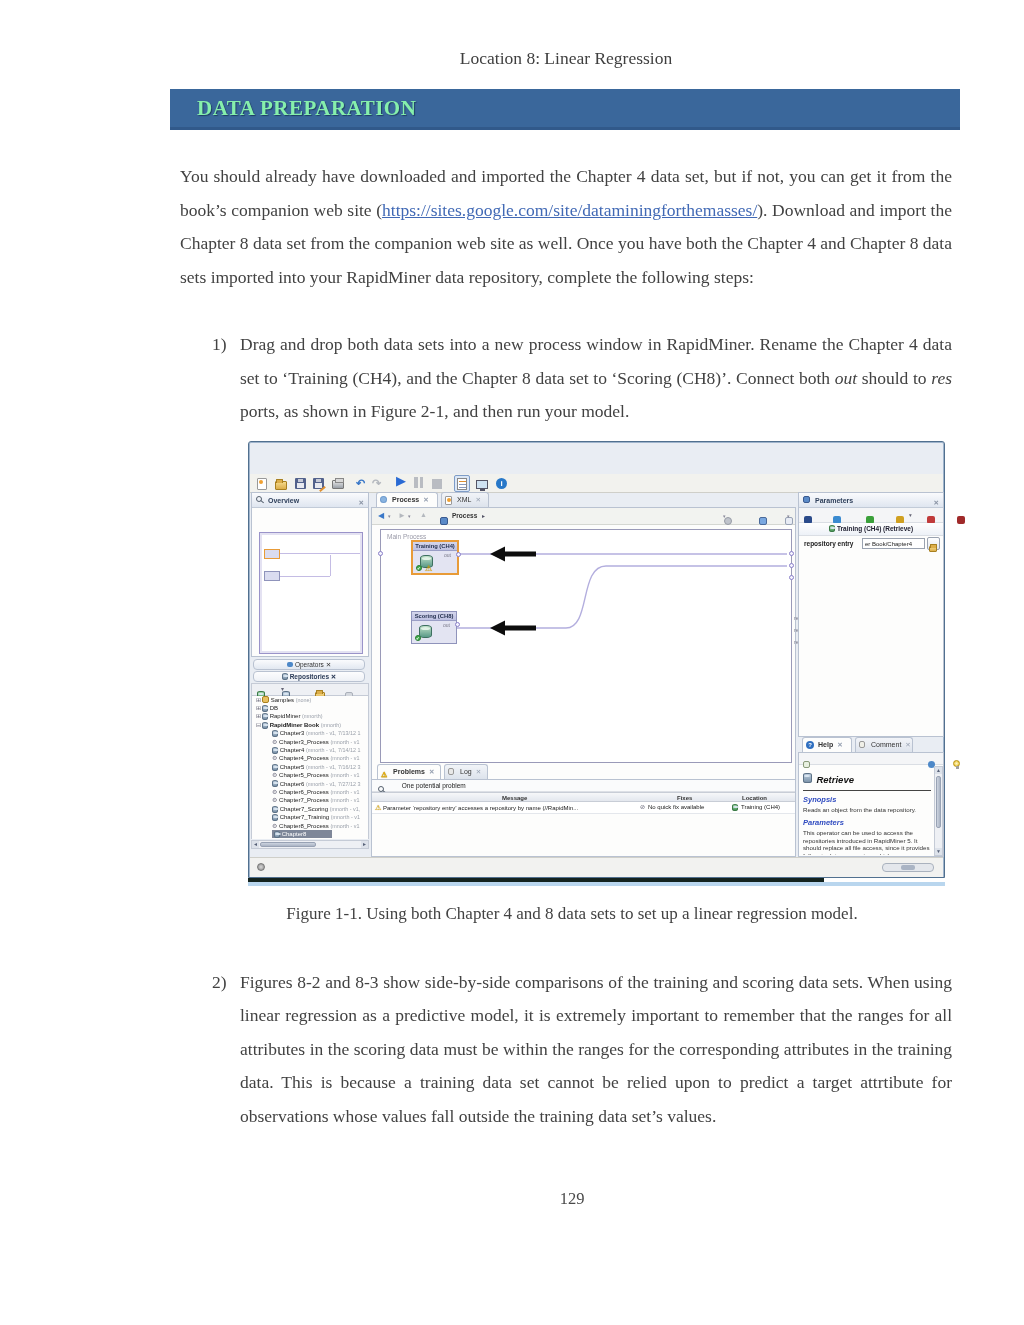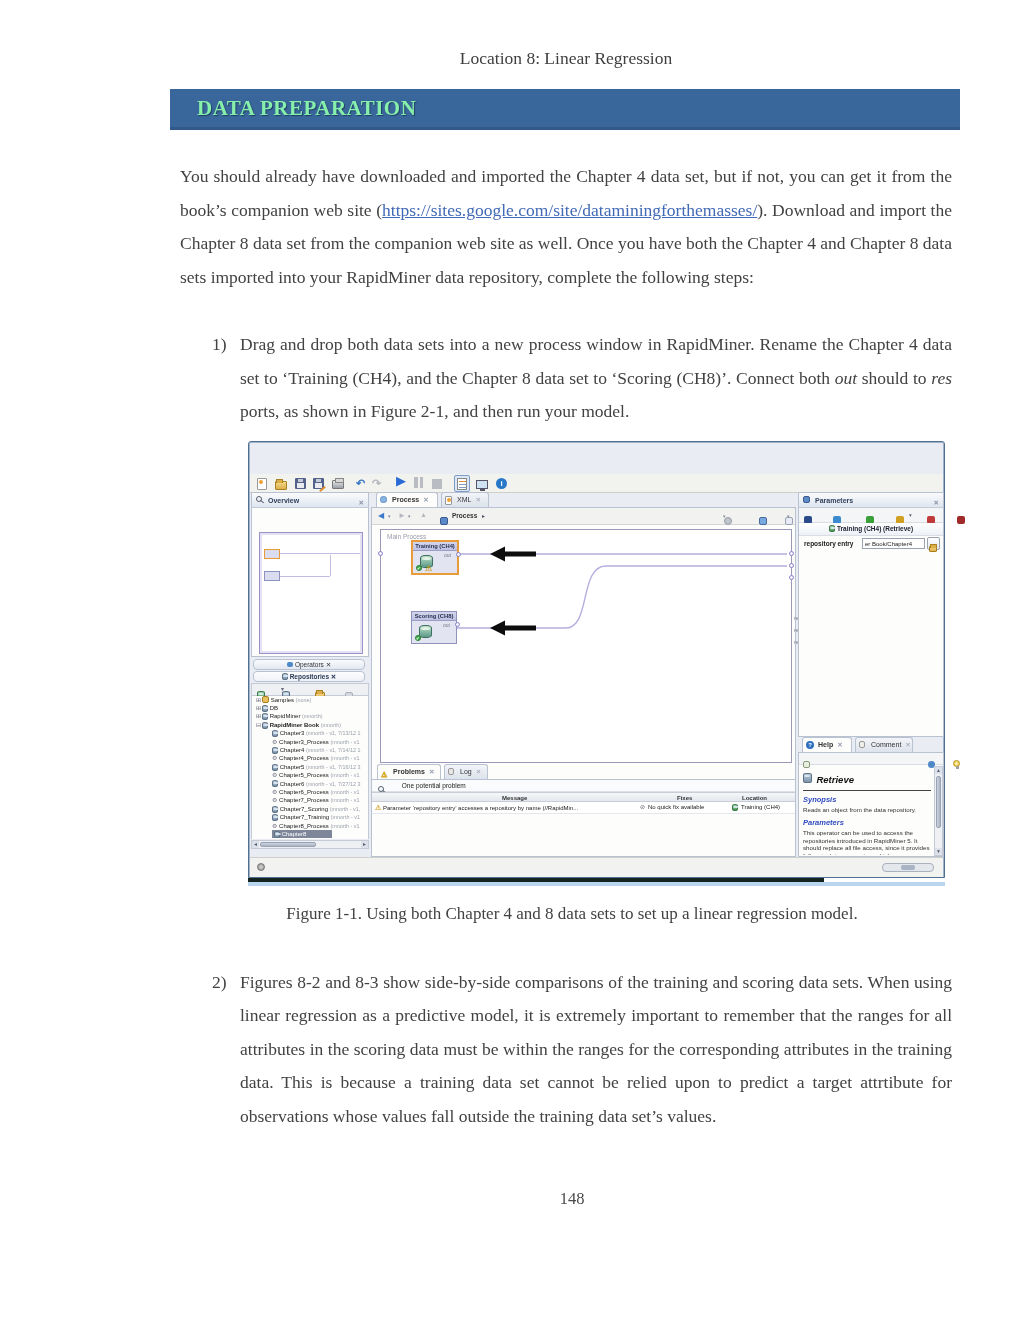--- a/index.html
+++ b/index.html
@@ -388,13 +388,13 @@
 <div class="strip-blue"></div>
 </div>
 
 <div class="fig-caption">Figure 1-1.  Using both Chapter 4 and 8 data sets to set up a linear regression model.</div>
 
 <div class="list-item" style="margin-top:42px;">
   <span class="num">2)</span>
   <div class="body">Figures 8-2 and 8-3 show side-by-side comparisons of the training and scoring data sets.  When using linear regression as a predictive model, it is extremely important to remember that the ranges for all attributes in the scoring data must be within the ranges for the corresponding attributes in the training data.  This is because a training data set cannot be relied upon to predict a target attrtibute for observations whose values fall outside the training data set’s values.</div>
 </div>
 
-<div class="page-number">148</div>
+<div class="page-number">129</div>
 
 </body></html>

